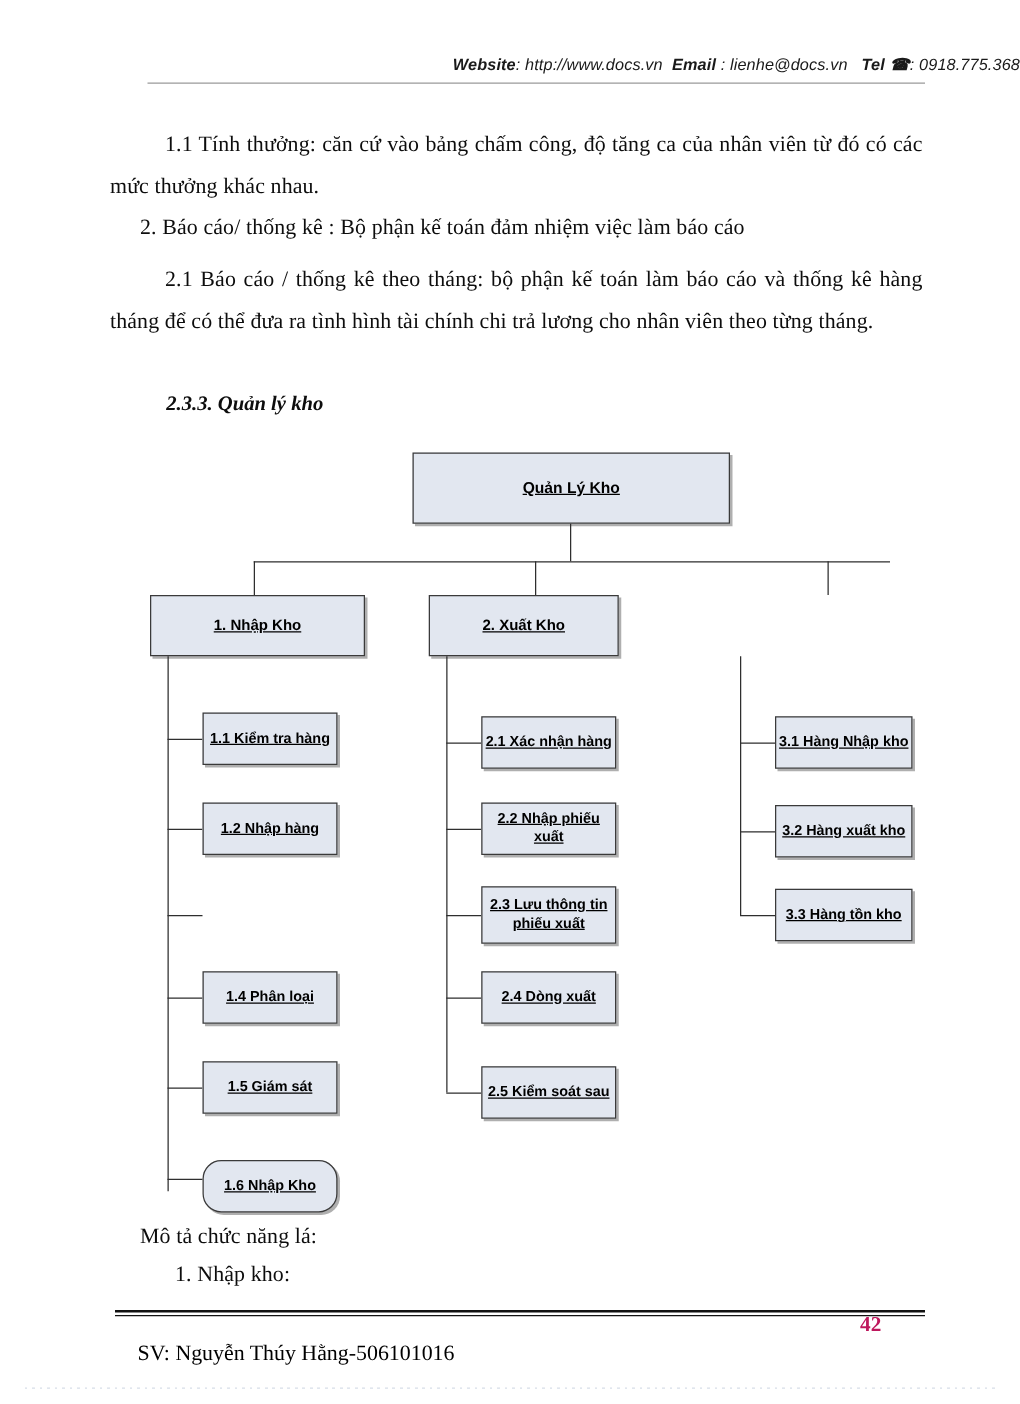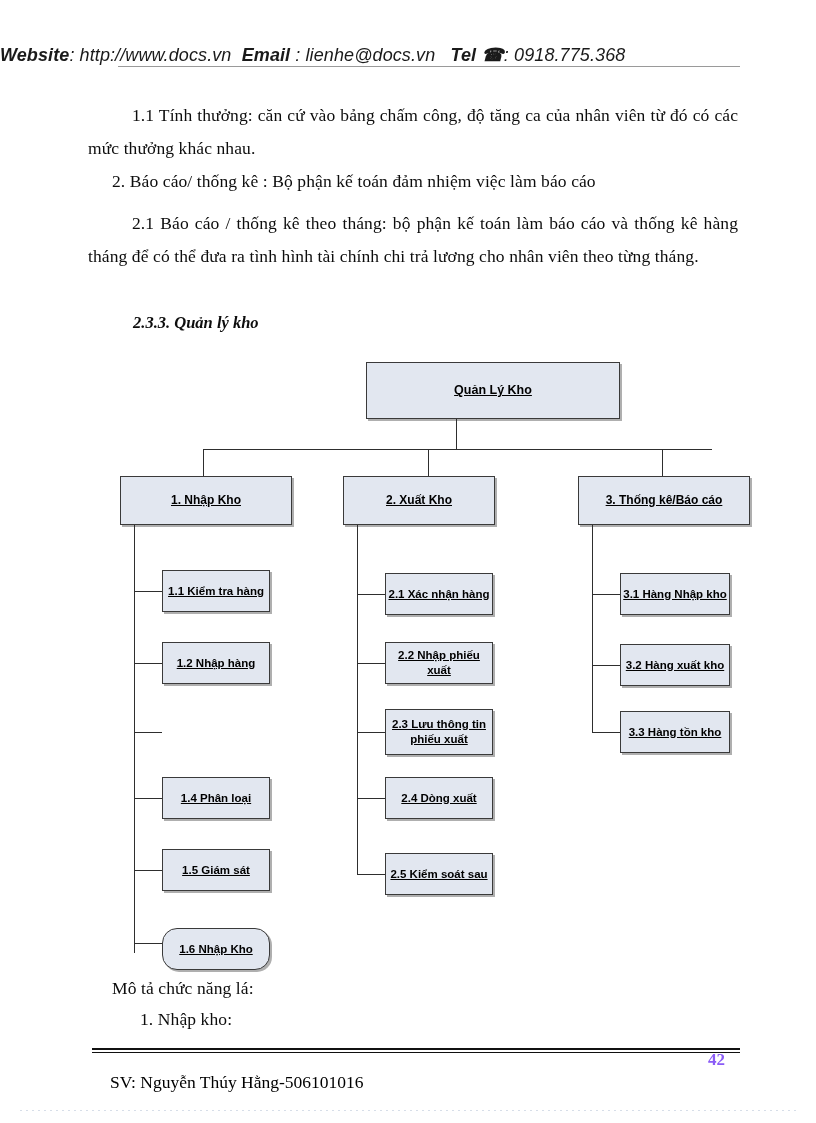--- a/index.html
+++ b/index.html
@@ -21,23 +21,23 @@
     inset: 0;
     background: #ffffff;
   }
 
   
   .header-line {
     position: absolute;
     left: 0;
     right: 0;
     top: 44px;
-    text-align: left;
+    text-align: right;
     font-family: "Liberation Sans", sans-serif;
-    font-size: 18px;
+    font-size: 13px;
     font-style: italic;
     letter-spacing: .1px;
     color: #1a1a1a;
     white-space: nowrap;
   }
   .header-line .hb {
     font-weight: bold;
     font-style: italic;
   }
   .header-rule {
@@ -96,26 +96,26 @@
   .footer-text {
     position: absolute;
     left: 110px;
     top: 1072px;
     font-family: "Liberation Serif", serif;
     font-size: 17.5px;
     color: #000000;
   }
   .footer-page {
     position: absolute;
-    left: 708px;
+    left: 688px;
     top: 1050px;
     font-family: "Liberation Serif", serif;
     font-size: 17px;
     font-weight: bold;
-    color: #8b5cf6;
+    color: #be185d;
   }
   .scan-artifact {
     position: absolute;
     left: 20px;
     right: 20px;
     top: 1110px;
     height: 1px;
     background: repeating-linear-gradient(to right,
       #cfd8e4 0px, #cfd8e4 2px, transparent 2px, transparent 6px);
     opacity: .85;
@@ -175,38 +175,35 @@
   <div class="header-rule"></div>
 
   <div class="para p1">1.1 Tính thưởng: căn cứ vào bảng chấm công, độ tăng ca của nhân viên từ đó có các mức thưởng khác nhau.</div>
   <div class="para p2">2. Báo cáo/ thống kê : Bộ phận kế toán đảm nhiệm việc làm báo cáo</div>
   <div class="para p3">2.1 Báo cáo / thống kê theo tháng: bộ phận kế toán làm báo cáo và thống kê hàng tháng để có thể đưa ra tình hình tài chính chi trả lương cho nhân viên theo từng tháng.</div>
 
   <div class="section-heading">2.3.3. Quản lý kho</div>
 
   <div class="diagram">
 
-    <div class="node node-root" style="left:330px; top:362px; width:254px; height:57px;margin-left:36px;">
+    <div class="node node-root" style="left:330px; top:362px; width:254px; height:57px;">
       <span>Quản Lý Kho</span>
     </div>
 
     <div class="line line-v" style="left:456px; top:419px; height:30px;"></div>
     <div class="line line-h" style="left:203px; top:449px; width:509px;"></div>
     <div class="line line-v" style="left:203px; top:449px; height:27px;"></div>
     <div class="line line-v" style="left:428px; top:449px; height:27px;"></div>
     <div class="line line-v" style="left:662px; top:449px; height:27px;"></div>
 
     <div class="node node-l2" style="left:120px; top:476px; width:172px; height:49px;">
       <span>1. Nhập Kho</span>
     </div>
     <div class="node node-l2" style="left:343px; top:476px; width:152px; height:49px;">
       <span>2. Xuất Kho</span>
-    </div>
-    <div class="node node-l2" style="left:578px; top:476px; width:172px; height:49px;">
-      <span>3. Thống kê/Báo cáo</span>
     </div>
 
     <div class="line line-v" style="left:134px; top:525px; height:428px;"></div>
     <div class="line line-h" style="left:134px; top:591px; width:28px;"></div>
     <div class="line line-h" style="left:134px; top:663px; width:28px;"></div>
     <div class="line line-h" style="left:134px; top:732px; width:28px;"></div>
     <div class="line line-h" style="left:134px; top:798px; width:28px;"></div>
     <div class="line line-h" style="left:134px; top:870px; width:28px;"></div>
     <div class="line line-h" style="left:134px; top:943px; width:28px;"></div>
 

